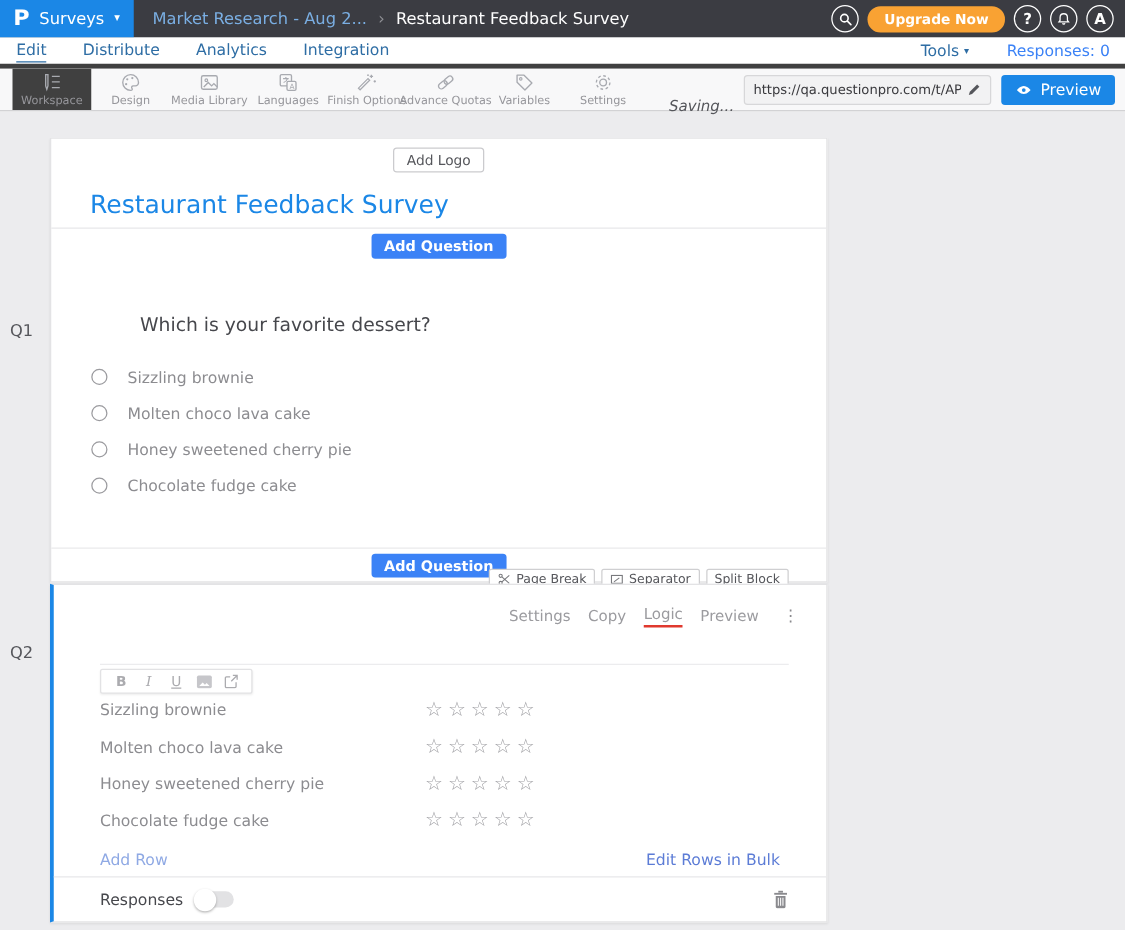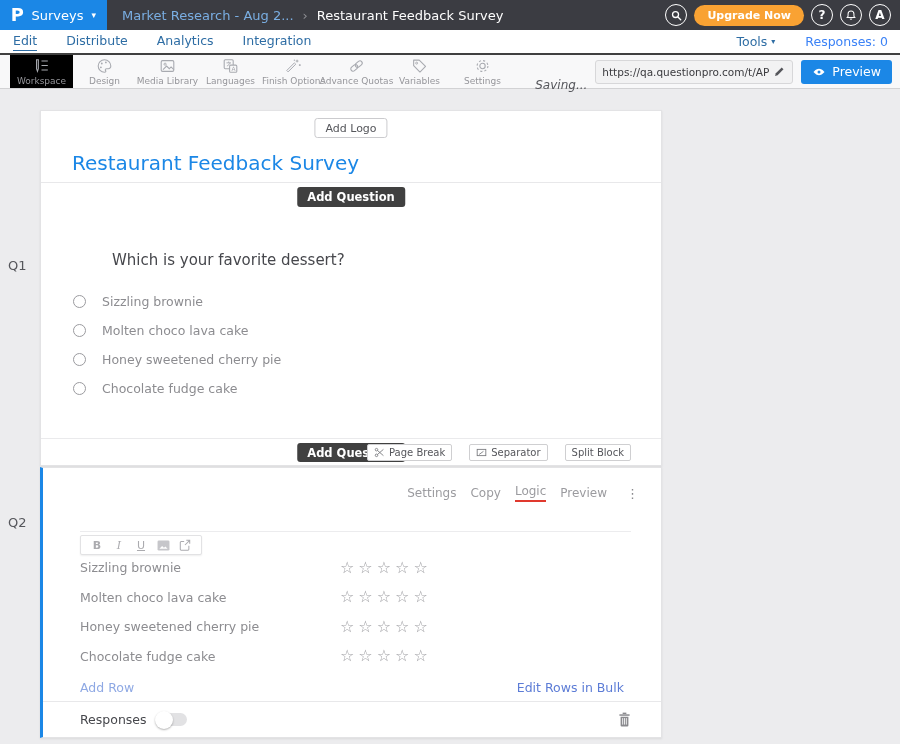--- a/index.html
+++ b/index.html
@@ -25,34 +25,34 @@
   .bc-current { color:#FDFDFD; }
   .topbar-right { margin-left:auto; display:flex; align-items:center; gap:7px; padding-right:9px; }
   .circle-btn { width:22px; height:22px; border:1.5px solid #fff; border-radius:50%;
                 display:flex; align-items:center; justify-content:center; font-size:12px;
                 font-weight:bold; color:#fff; flex:0 0 auto; }
   .upgrade-btn { height:21px; padding:0 13px; background:#F9A233; border-radius:11px;
                  display:flex; align-items:center; font-size:11px; font-weight:bold; color:#fff; }
 
   
   .navbar { position:absolute; top:30px; left:0; right:0; height:25px; background:#fff;
-            border-bottom:2px solid #404040; display:flex; align-items:center; padding-left:13px; }
+            border-bottom:4px solid #404040; display:flex; align-items:center; padding-left:13px; }
   .nav-tab { font-size:12.5px; color:#2E6DA4; margin-right:29px; padding-bottom:2px; }
   .nav-tab.active { border-bottom:1px solid #2E6DA4; }
   .navbar-right { margin-left:auto; display:flex; align-items:center; gap:30px; padding-right:12px; }
   .tools-lbl { font-size:12.5px; color:#2E6DA4; display:flex; align-items:center; gap:4px; }
   .tools-lbl .caret { color:#2E6DA4; font-size:8px; }
   .responses-lbl { font-size:12.5px; color:#3b82f6; }
 
   
   .toolbar { position:absolute; top:55px; left:0; right:0; height:34px; background:#F8F8F9;
              border-bottom:1px solid #D2D2D4; display:flex; align-items:stretch; padding-left:10px; }
   .tool { width:63px; display:flex; flex-direction:column; align-items:center; justify-content:center;
           gap:1px; }
-  .tool.active { background:#000000; }
+  .tool.active { background:#404040; }
   .tool svg { display:block; }
   .tool-lbl { font-size:9px; color:#96969B; white-space:nowrap; }
   .toolbar-right { margin-left:auto; display:flex; align-items:center; gap:8px; padding-right:8px; }
   .saving-lbl { font-style:italic; font-size:12px; color:#55565B;margin-top:27px; }
   .url-box { width:198px; height:24px; background:#F2F2F3; border:1px solid #D7D7D9; border-radius:3px;
              display:flex; align-items:center; padding:0 6px; gap:4px; }
   .url-box input { flex:1; min-width:0; border:0; background:transparent; font-size:10.5px;
                    color:#3A3A3E; font-family:"DejaVu Sans",sans-serif; outline:none; }
   .preview-btn { height:24px; padding:0 11px; background:#1B87E6; border-radius:3px; color:#fff;
                  font-size:12.5px; display:flex; align-items:center; gap:6px; }
@@ -65,31 +65,31 @@
   .card { position:absolute; left:40px; width:622px; background:#fff; border:1px solid #E3E3E5;
           box-shadow:0 1px 2px rgba(0,0,0,0.08); }
   #card1 { top:110px; height:356px; }
   #card2 { top:467px; height:271px; border-left:3px solid #1B87E6; }
 
   .add-logo-btn { position:absolute; top:7px; left:50%; transform:translateX(-50%); height:20px;
                   padding:0 10px; background:#fff; border:1px solid #CBCBCE; border-radius:3px;
                   font-size:11px; color:#55565B; display:flex; align-items:center; white-space:nowrap; }
   .survey-title { position:absolute; top:40px; left:31px; font-size:20px; color:#1B87E6; }
   .header-divider { position:absolute; top:71px; left:0; right:0; border-top:1px solid #E8E8EA; }
-  .add-q-btn { height:20px; padding:0 10px; background:#404040; color:#fff; font-size:11.5px;
+  .add-q-btn { height:20px; padding:0 10px; background:#3b82f6; color:#fff; font-size:11.5px;
                font-weight:bold; border-radius:3px; display:flex; align-items:center; white-space:nowrap; }
   .add-q-1 { position:absolute; top:76px; left:50%; transform:translateX(-50%); }
   .q1-text { position:absolute; top:140px; left:31px; font-size:15px; color:#46474C;margin-left:40px; }
   .q1-options { position:absolute; top:176px; left:32px; }
   .opt { height:29px; display:flex; align-items:center; gap:16px; }
   .radio { width:13px; height:13px; border:1px solid #9B9B9F; border-radius:50%; background:#fff; flex:0 0 auto; }
   .opt-label { font-size:12.5px; color:#8C8C90; }
   .card1-footer { position:absolute; bottom:0; left:0; right:0; height:27px; border-top:1px solid #EAEAEC; }
   .add-q-2 { position:absolute; top:4px; left:50%; transform:translateX(-50%); height:19px; }
-  .footer-btns { position:absolute; right:30px; top:5px; display:flex; gap:17px; }
+  .footer-btns { position:absolute; right:30px; top:16px; display:flex; gap:5px; }
   .small-btn { height:17px; padding:0 6px; border:1px solid #CFCFD1; border-radius:2px; background:#fff;
                font-size:10px; color:#55565B; display:flex; align-items:center; gap:4px; white-space:nowrap; }
 
   
   .q2-menu { position:absolute; top:16px; right:22px; display:flex; align-items:center; gap:14px;
              font-size:12px; color:#9B9B9F; }
   .menu-item.active { border-bottom:2px solid #E0392E; padding-bottom:2px; }
   .menu-dots { font-size:13px; color:#8A8A8E; margin-left:5px; letter-spacing:0; }
   .q2-text { position:absolute; top:42px; left:37px; font-size:14px; color:#46474C; }
   .q2-underline { position:absolute; top:63px; left:37px; right:30px; border-top:1px solid #ECECEE; }

